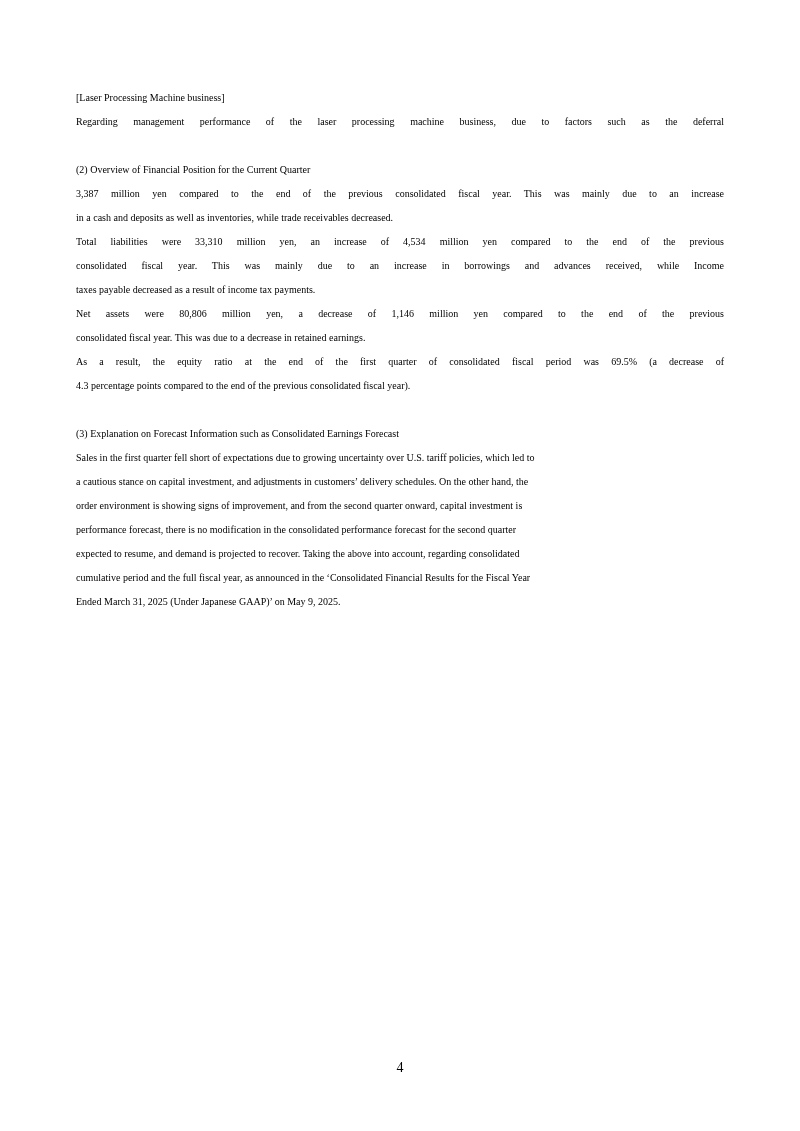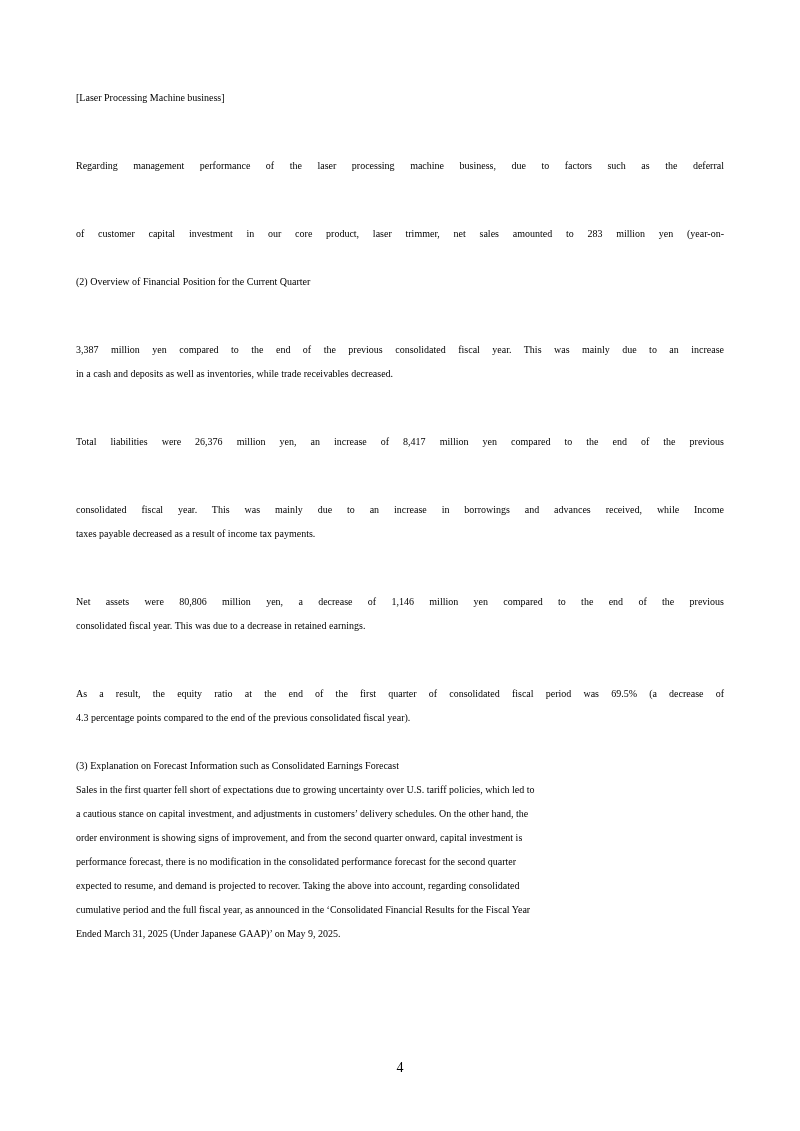--- a/index.html
+++ b/index.html
@@ -25,21 +25,20 @@
     }
     .line {
       display: block;
       white-space: nowrap;
       height: 24px;
     }
     .justify {
       text-align: justify;
       text-align-last: justify;
       white-space: normal;
-      margin-top: 44px;
     }
     .blank {
       height: 24px;
     }
     .page-number {
       position: absolute;
       top: 1060px;
       left: 0;
       width: 800px;
       text-align: center;
@@ -47,30 +46,29 @@
     }
   </style>
 </head>
 <body>
 
 <div class="page">
 
   <section>
     <span class="line">[Laser Processing Machine business]</span>
     <span class="line justify">Regarding management performance of the laser processing machine business, due to factors such as the deferral</span>
-    <span class="line justify">of customer capital investment in our core product, laser trimmer, net sales amounted to 283 million yen (year-on-</span>
   </section>
 
   <div class="blank"></div>
 
   <section>
     <span class="line">(2) Overview of Financial Position for the Current Quarter</span>
     <span class="line justify">3,387 million yen compared to the end of the previous consolidated fiscal year. This was mainly due to an increase</span>
     <span class="line">in a cash and deposits as well as inventories, while trade receivables decreased.</span>
-    <span class="line justify">Total liabilities were 26,376 million yen, an increase of 8,417 million yen compared to the end of the previous</span>
+    <span class="line justify">Total liabilities were 33,310 million yen, an increase of 4,534 million yen compared to the end of the previous</span>
     <span class="line justify">consolidated fiscal year. This was mainly due to an increase in borrowings and advances received, while Income</span>
     <span class="line">taxes payable decreased as a result of income tax payments.</span>
     <span class="line justify">Net assets were 80,806 million yen, a decrease of 1,146 million yen compared to the end of the previous</span>
     <span class="line">consolidated fiscal year. This was due to a decrease in retained earnings.</span>
     <span class="line justify">As a result, the equity ratio at the end of the first quarter of consolidated fiscal period was 69.5% (a decrease of</span>
     <span class="line">4.3 percentage points compared to the end of the previous consolidated fiscal year).</span>
   </section>
 
   <div class="blank"></div>
 

